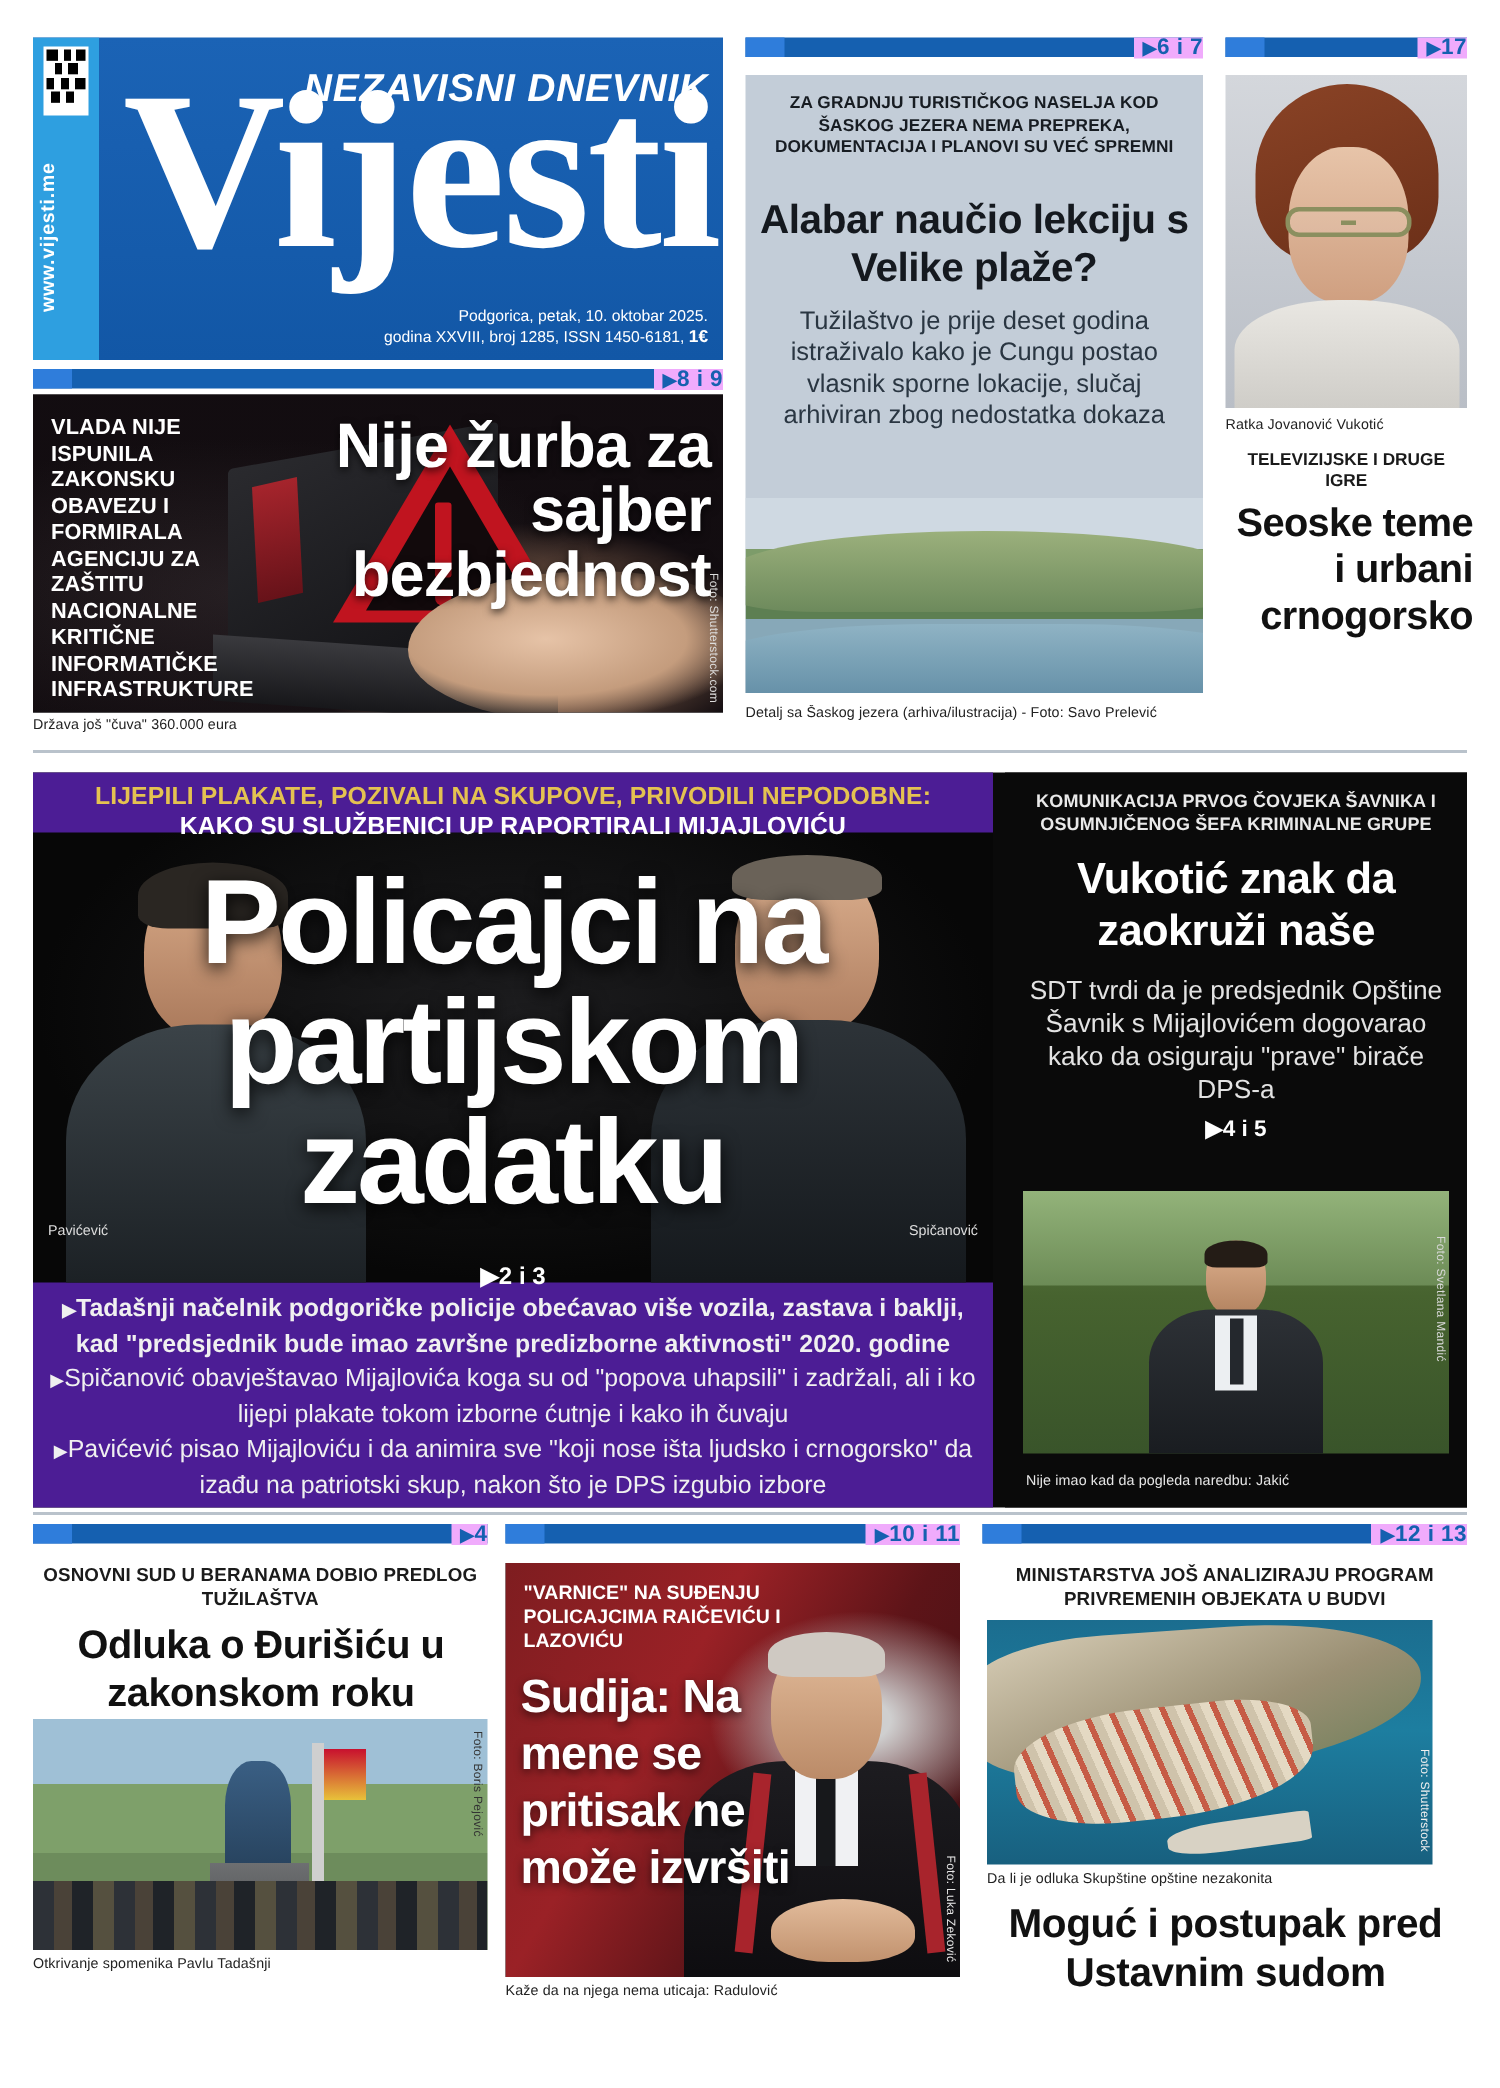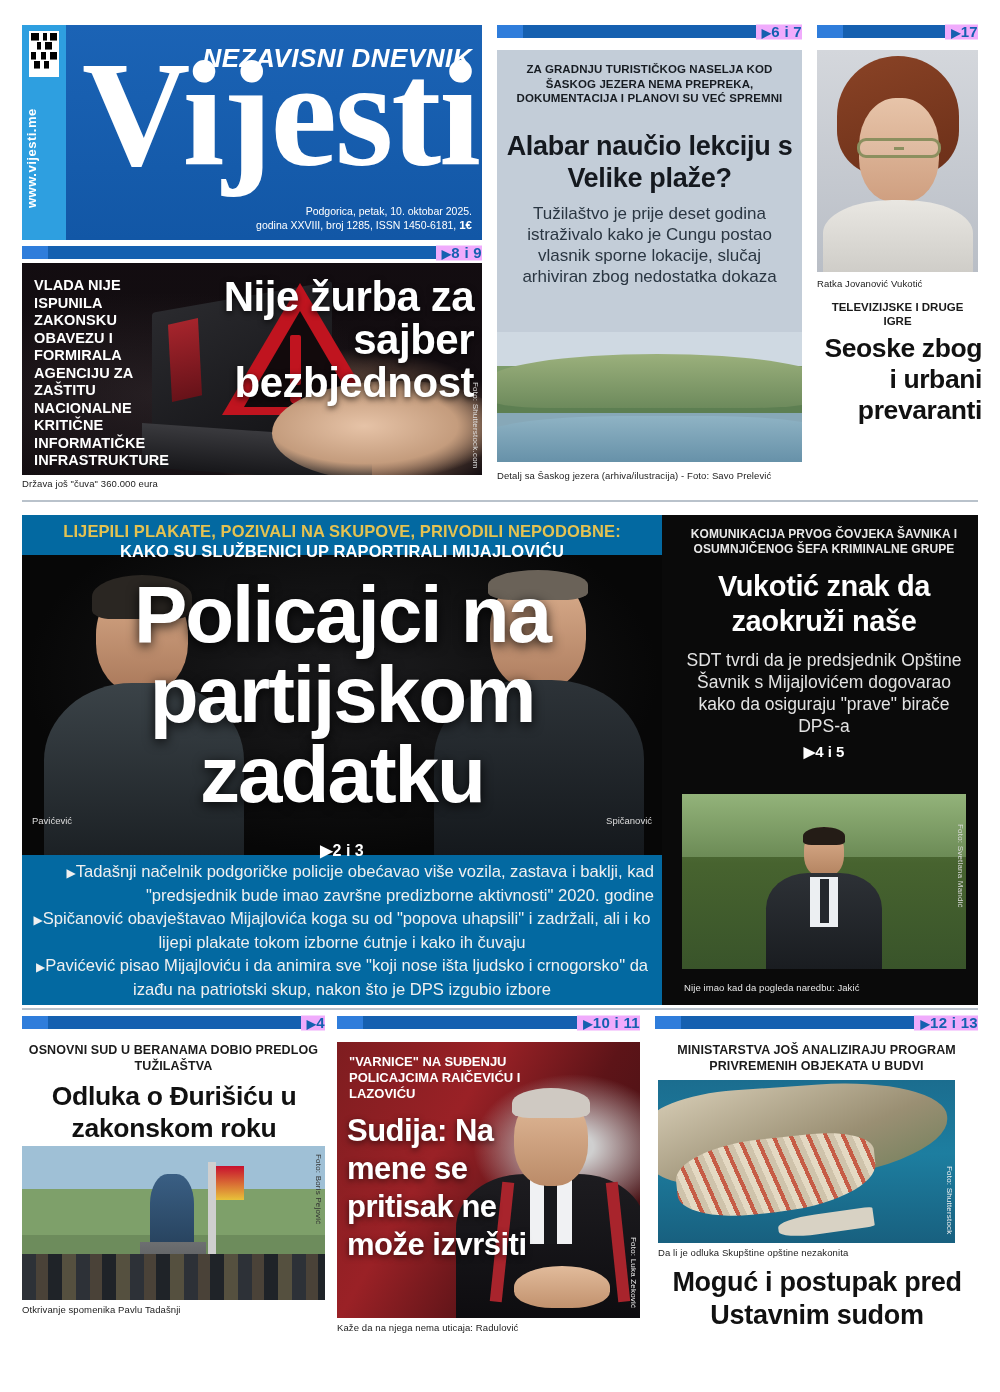--- a/index.html
+++ b/index.html
@@ -224,21 +224,21 @@
     letter-spacing:-.4px;
   }
 
   
   .main-wrap{
     position:absolute;left:22px;top:515px;width:956px;height:490px;
     background:#0a0a0a;
   }
   .main-left{
     position:absolute;left:0;top:0;width:640px;height:490px;
-    background:#0369a1;overflow:hidden;
+    background:#4c1d95;overflow:hidden;
   }
   .main-photo{
     position:absolute;left:0;top:40px;width:640px;height:300px;
     background:radial-gradient(ellipse at 50% 40%, #1d1d1f 0%, #070707 70%);
     overflow:hidden;
   }
   .man{position:absolute;bottom:0;}
   .man .h{border-radius:48% 48% 44% 44%;}
   .manA{left:22px;bottom:0;width:200px;height:280px;}
   .manA .h{position:absolute;left:52px;top:6px;width:92px;height:112px;background:linear-gradient(180deg,#d9ab89,#a9785a);}
@@ -265,21 +265,21 @@
   .nameR{position:absolute;right:10px;top:300px;color:#ddd;font-size:9.5px;}
   .main-pg{
     position:absolute;left:0;top:326px;width:640px;text-align:center;
     color:#fff;font-weight:bold;font-size:16px;
   }
   .main-bullets{
     position:absolute;left:8px;top:346px;width:624px;
     color:#f0f0f0;font-size:16.6px;line-height:22.5px;
   }
   .main-bullets p{margin:0 0 1px;text-align:center;}
-  .main-bullets p.b1{text-align:right;text-indent:0;}
+  .main-bullets p.b1{text-align:center;text-indent:0;font-weight:bold;}
   .main-bullets .mk{font-size:12px;}
 
   .main-right{
     position:absolute;left:648px;top:0;width:308px;height:490px;
     background:#0a0a0a;
   }
   .mr-kicker{
     margin:12px 12px 0;text-align:center;color:#e9e9e9;
     font-weight:bold;font-size:12px;line-height:15px;
   }
@@ -460,21 +460,21 @@
     <span class="pagenum"><span class="arw">▶</span><span>17</span></span>
   </div>
   <div class="ratka-photo">
     <div class="hair"></div>
     <div class="face"></div>
     <div class="glass"></div>
     <div class="body"></div>
   </div>
   <div class="cap ratka-cap">Ratka Jovanović Vukotić</div>
   <div class="ratka-kicker">TELEVIZIJSKE I DRUGE IGRE</div>
-  <div class="ratka-head">Seoske zbog i urbani prevaranti</div>
+  <div class="ratka-head">Seoske teme i urbani crnogorsko</div>
 
   <div class="sep" style="top:500px;"></div>
 
   <div class="main-wrap">
 
     <div class="main-left">
       <div class="main-photo">
         <div class="man manA">
           <div class="h"></div>
           <div class="hair"></div>

